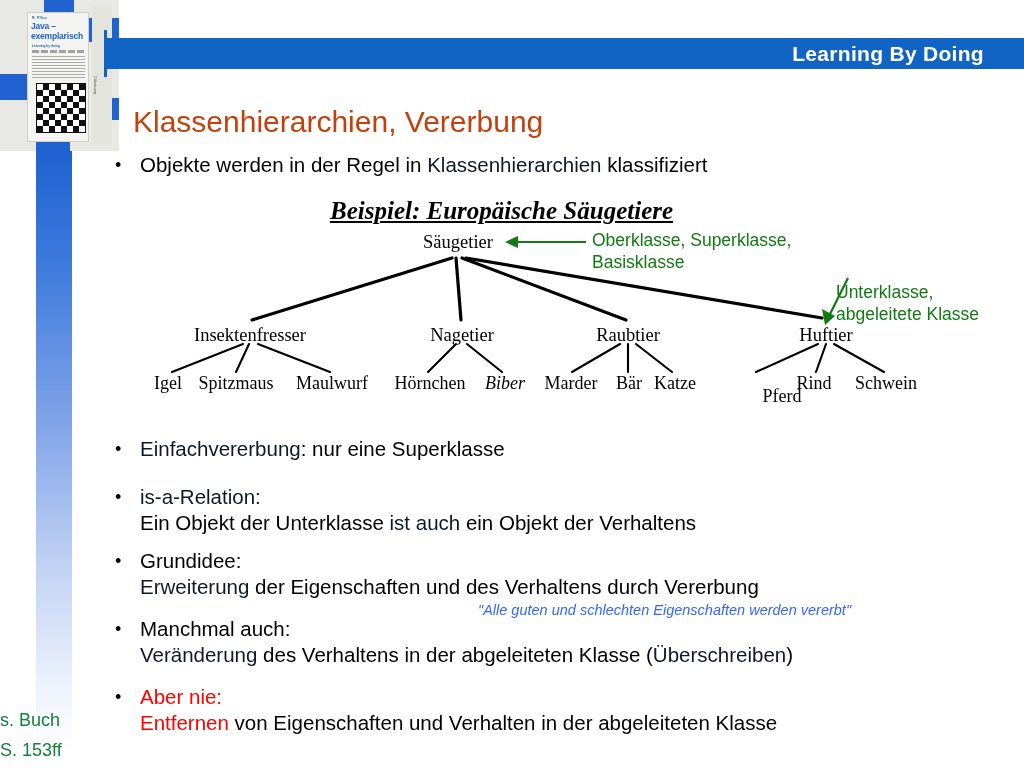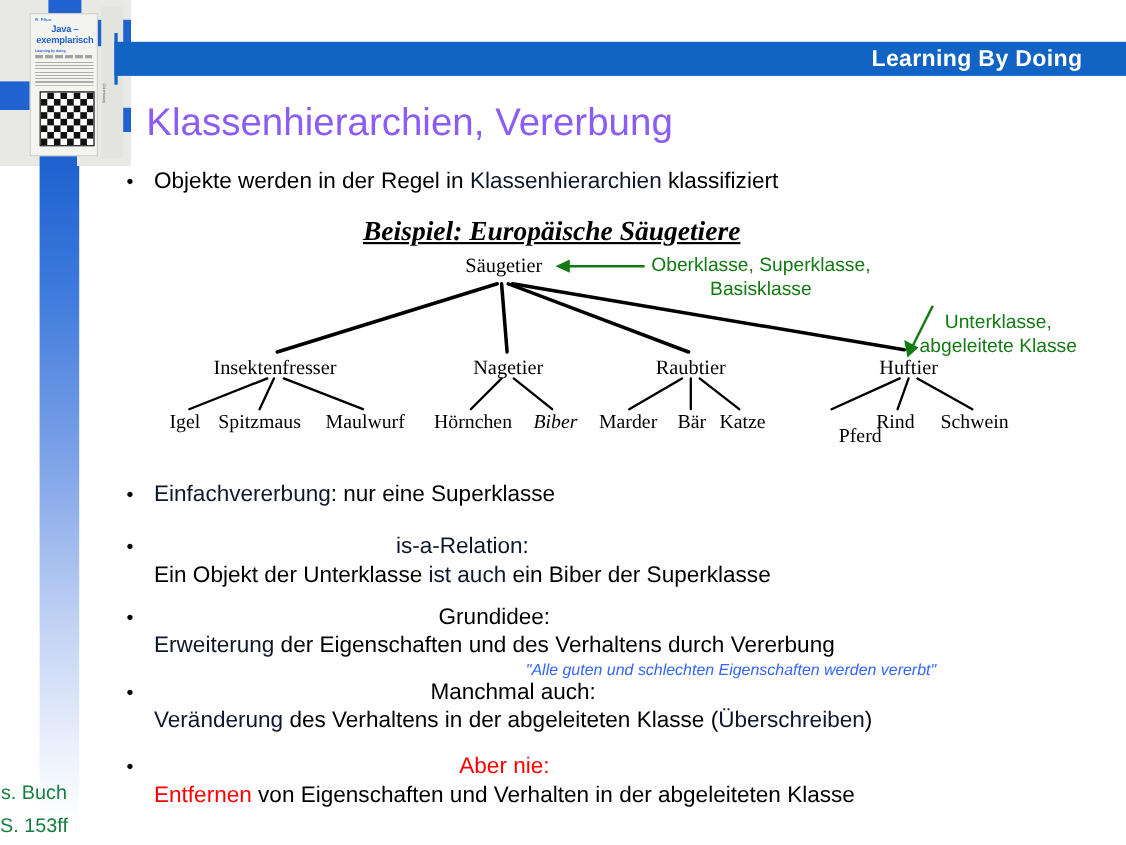--- a/index.html
+++ b/index.html
@@ -3,21 +3,21 @@
 <meta charset="utf-8">
 <style>
   html,body{margin:0;padding:0;}
   body{
     width:1024px;height:768px;
     background:#ffffff;
     font-family:"Liberation Sans", sans-serif;
     overflow:hidden;
     position:relative;
   }
-  .slide{position:absolute;left:0;top:0;width:1024px;height:756px;text-align:center;}
+  .slide{position:absolute;left:0;top:0;width:1024px;height:756px;}
 
   
   .left-strip{
     position:absolute;left:36px;top:150px;width:36px;height:600px;
     background:linear-gradient(to bottom,#1f62d0 0%,#3b79dc 18%,#7fa3e8 45%,#c3d3f4 70%,#eaf0fc 88%,#ffffff 100%);
   }
 
   
   .book-wrap{position:absolute;left:0;top:0;width:119px;height:151px;overflow:hidden;}
   .book-bg{position:absolute;left:0;top:0;width:119px;height:151px;background:#e8e8e4;}
@@ -54,22 +54,22 @@
   }
   .header-title{
     position:absolute;right:40px;top:42px;
     color:#ffffff;font-weight:bold;font-size:21px;letter-spacing:.3px;
     font-family:"Liberation Sans", sans-serif;
   }
   .header-edge{position:absolute;left:104px;top:30px;width:3px;height:47px;background:#1164c4;}
 
   
   .page-title{
-    position:absolute;left:133px;top:92px;
-    color:#8b5cf6;font-size:35px;letter-spacing:0;
+    position:absolute;left:133px;top:105px;
+    color:#c2410c;font-size:30px;letter-spacing:0;
   }
 
   
   .bullet{position:absolute;font-size:20.5px;color:#000;line-height:26px;}
   .bullet .dot{position:absolute;left:-25px;top:2px;font-size:18px;line-height:22px;}
   .g{color:#0f172a;}
   .r{color:#ff0000;}
 
   
   .dia-title{
@@ -199,21 +199,21 @@
   </div>
 
   <div class="bullet" style="left:140px;top:436px;">
     <span class="dot">•</span>
     <div><span class="g">Einfachvererbung</span><span>: nur eine Superklasse</span></div>
   </div>
 
   <div class="bullet" style="left:140px;top:484px;">
     <span class="dot">•</span>
     <div><span class="g">is-a-Relation</span><span class="g">:</span></div>
-    <div><span>Ein Objekt der Unterklasse </span><span class="g">ist auch</span><span> ein Biber der Superklasse</span></div>
+    <div><span>Ein Objekt der Unterklasse </span><span class="g">ist auch</span><span> ein Objekt der Verhaltens</span></div>
   </div>
 
   <div class="bullet" style="left:140px;top:548px;">
     <span class="dot">•</span>
     <div><span>Grundidee:</span></div>
     <div><span class="g">Erweiterung</span><span> der Eigenschaften und des Verhaltens durch Vererbung</span></div>
   </div>
 
   <div class="bullet" style="left:140px;top:616px;">
     <span class="dot">•</span>

